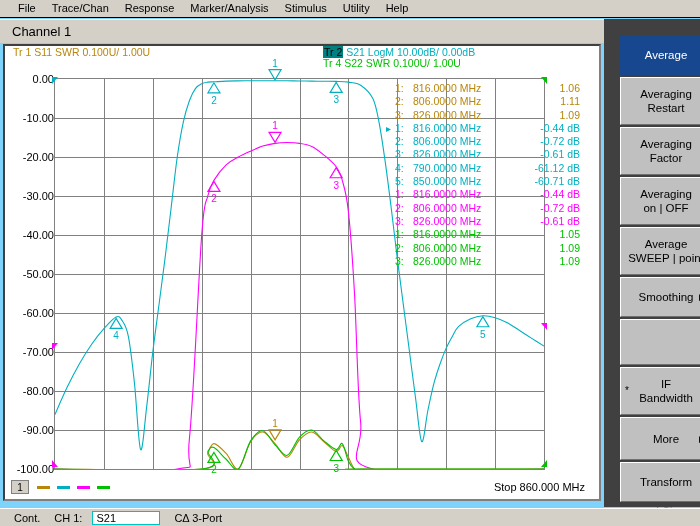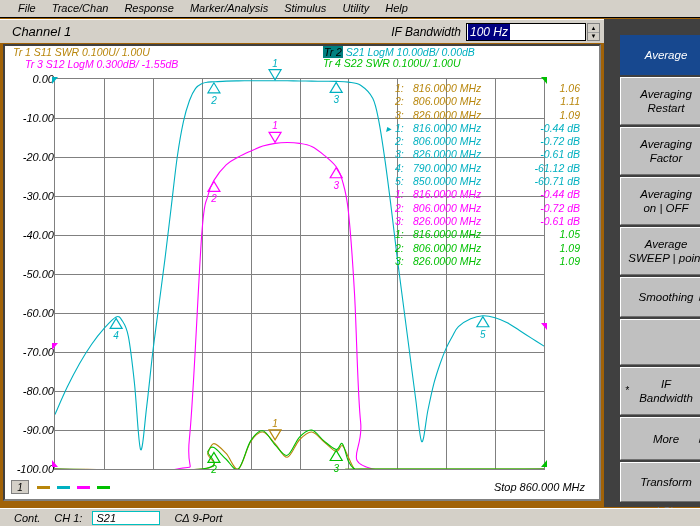--- a/index.html
+++ b/index.html
@@ -6,22 +6,21 @@
   html, body {
     margin: 0; padding: 0;
     width: 700px; height: 526px;
     overflow: hidden;
     font-family: "Liberation Sans", sans-serif;
     background: #d4d0c8;
   }
   #app {
     position: relative;
     width: 700px; height: 526px;
-    background: #a16207;
-    font-style: italic;
+    background: #7dd3fc;
   }
 
   
   .menubar {
     position: absolute; left: 0; top: 0; width: 700px; height: 18px;
     background: #d4d0c8;
     border-bottom: 1px solid #000;
     display: flex; align-items: center;
     padding-left: 10px;
   }
@@ -193,42 +192,28 @@
     <span class="mi">Trace/Chan</span>
     <span class="mi">Response</span>
     <span class="mi">Marker/Analysis</span>
     <span class="mi">Stimulus</span>
     <span class="mi">Utility</span>
     <span class="mi">Help</span>
   </div>
 
   <div class="chanbar">
     <span class="chan-title">Channel 1</span>
-    <div class="ifbw-wrap">
-      <span class="ifbw-label">IF Bandwidth</span>
-      <div class="ifbw-box">
-        <span class="ifbw-val">100 Hz</span>
-      </div>
-      <div class="spin">
-        <div>▲</div>
-        <div>▼</div>
-      </div>
-    </div>
   </div>
 
   <div class="display">
 
     <div class="trlines">
       <div class="trrow tr1">
         <span>Tr 1</span>
         <span>S11 SWR 0.100U/  1.00U</span>
-      </div>
-      <div class="trrow tr3">
-        <span>Tr 3</span>
-        <span>S12 LogM 0.300dB/  -1.55dB</span>
       </div>
       <div class="trrow tr2">
         <span class="trtag-sel">Tr 2</span>
         <span>S21 LogM 10.00dB/  0.00dB</span>
       </div>
       <div class="trrow tr4">
         <span>Tr 4</span>
         <span>S22 SWR 0.100U/  1.00U</span>
       </div>
     </div>
@@ -434,15 +419,15 @@
       <div class="skey  " style="height:40px">
         <span>Transform</span>
       </div>
       <div class="lcl">LCL</div>
     </div>
 
   <div class="statusbar">
     <span class="sb">Cont.</span>
     <span class="sb">CH 1:</span>
     <span class="s21box">S21</span>
-    <span class="sb">CΔ 9-Port</span>
+    <span class="sb">CΔ 3-Port</span>
   </div>
 </div>
 
 </body></html>

